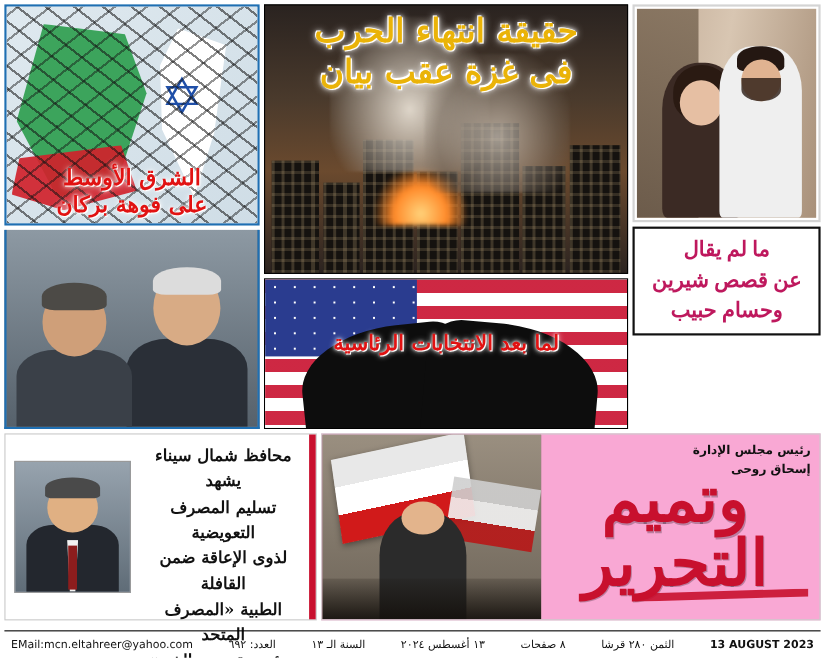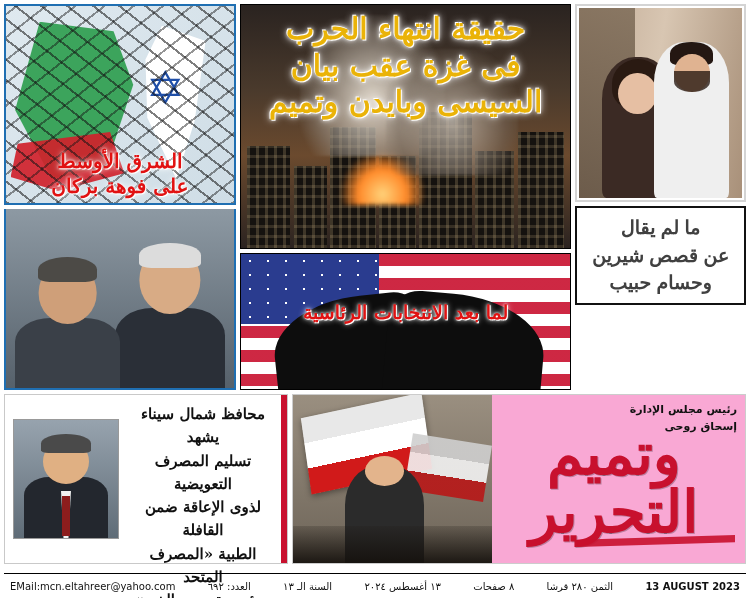--- a/index.html
+++ b/index.html
@@ -16,22 +16,22 @@
   .top{display:flex;flex-direction:row;gap:4px;height:386px;}
 
   
   .col-right{width:178px;display:flex;flex-direction:column;gap:4px;}
   .col-mid{width:346px;display:flex;flex-direction:column;gap:4px;}
   .col-left{width:242px;display:flex;flex-direction:column;gap:4px;}
 
   .photo-frame{border:2px solid #d4d4d4;padding:2px;background:#fff;}
   .caption-box{border:2px solid #111;padding:6px 4px;text-align:center;}
   .caption-box .line{
-    font-family:Liberation Sans, sans-serif;
-    font-weight:bold;font-size:19px;line-height:1.45;color:#404040;
+    font-family:Liberation Serif, serif;
+    font-weight:bold;font-size:19px;line-height:1.45;color:#be185d;
   }
 
   
   .couple{
     position:relative;height:190px;overflow:hidden;background:#c9b6a4;
   }
   .couple .wallA{position:absolute;inset:0;background:linear-gradient(100deg,#bfa893 0%,#d8c6b2 45%,#a89079 100%);}
   .couple .door{position:absolute;left:0;top:0;width:34%;height:100%;background:linear-gradient(180deg,#7d6b57,#5c4c3c);opacity:.85;}
   .couple .woman{position:absolute;left:14%;bottom:0;width:44%;height:74%;background:#3b2a24;border-radius:46% 46% 6% 6%/30% 30% 6% 6%;}
   .couple .wface{position:absolute;left:24%;bottom:44%;width:24%;height:22%;background:#e6bfa3;border-radius:50%;}
@@ -199,21 +199,20 @@
           </div>
         <div class="bld b7">
             <div class="win"></div>
           </div>
         <div class="fire"></div>
         <div class="smoke1"></div>
         <div class="smoke2"></div>
         <div class="gaza-title">
           <div>حقيقة انتهاء الحرب</div>
           <div>فى غزة عقب بيان</div>
-          <div>السيسى وبايدن وتميم</div>
         </div>
       </div>
 
       <div class="usa">
         <div class="stripes"></div>
         <div class="canton">
             <div class="stars"></div>
           </div>
         <div class="h1"></div>
         <div class="h2"></div>

